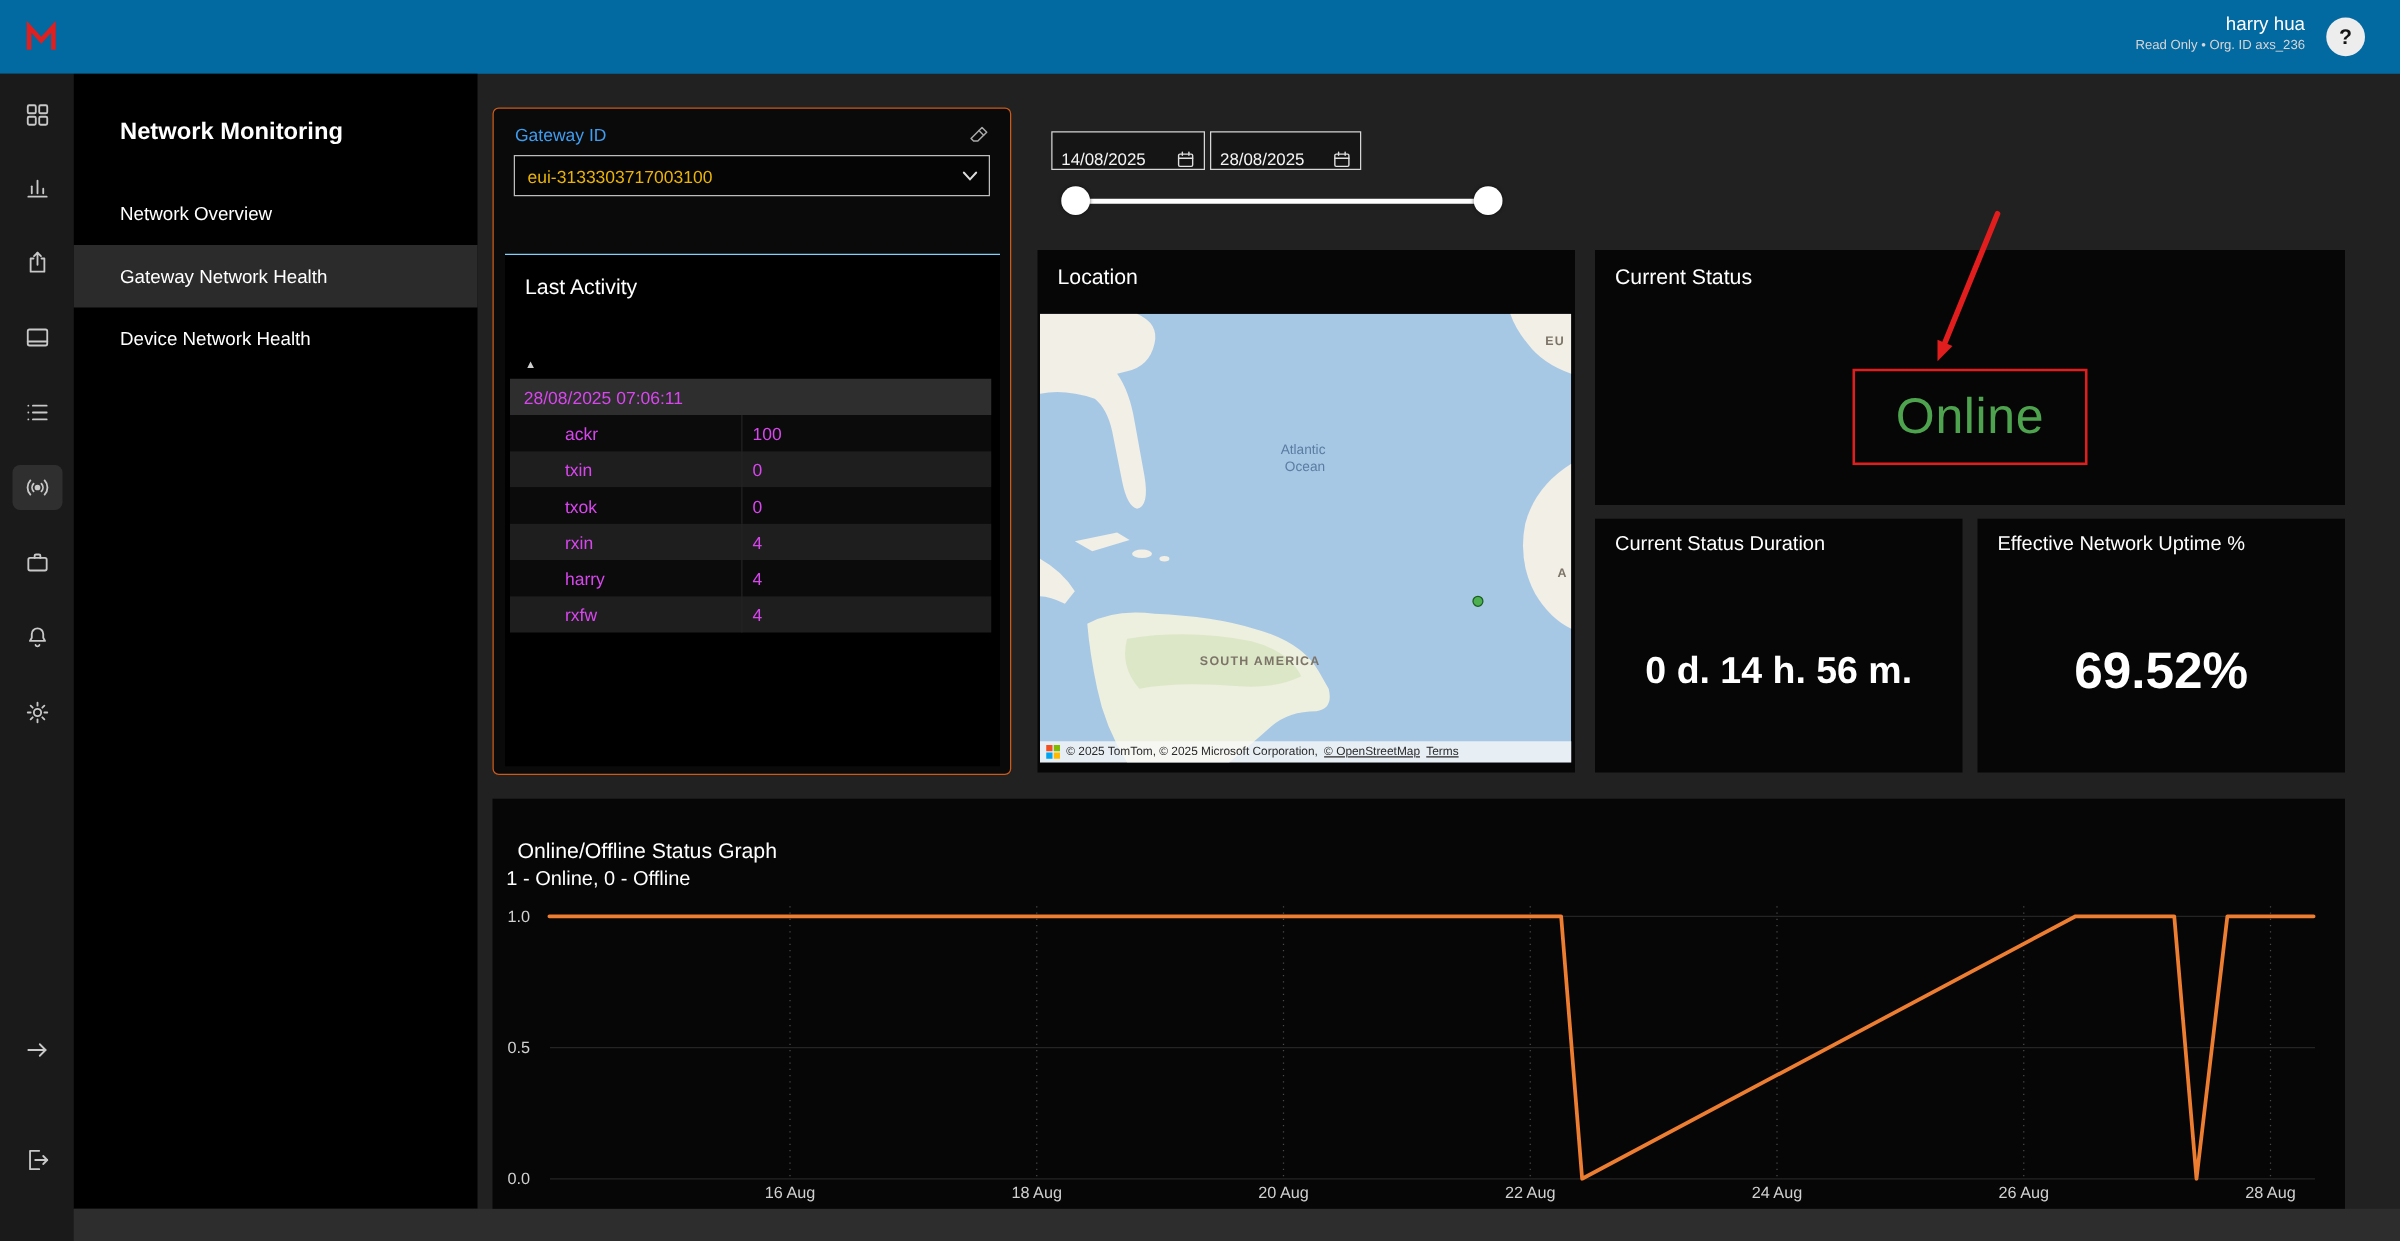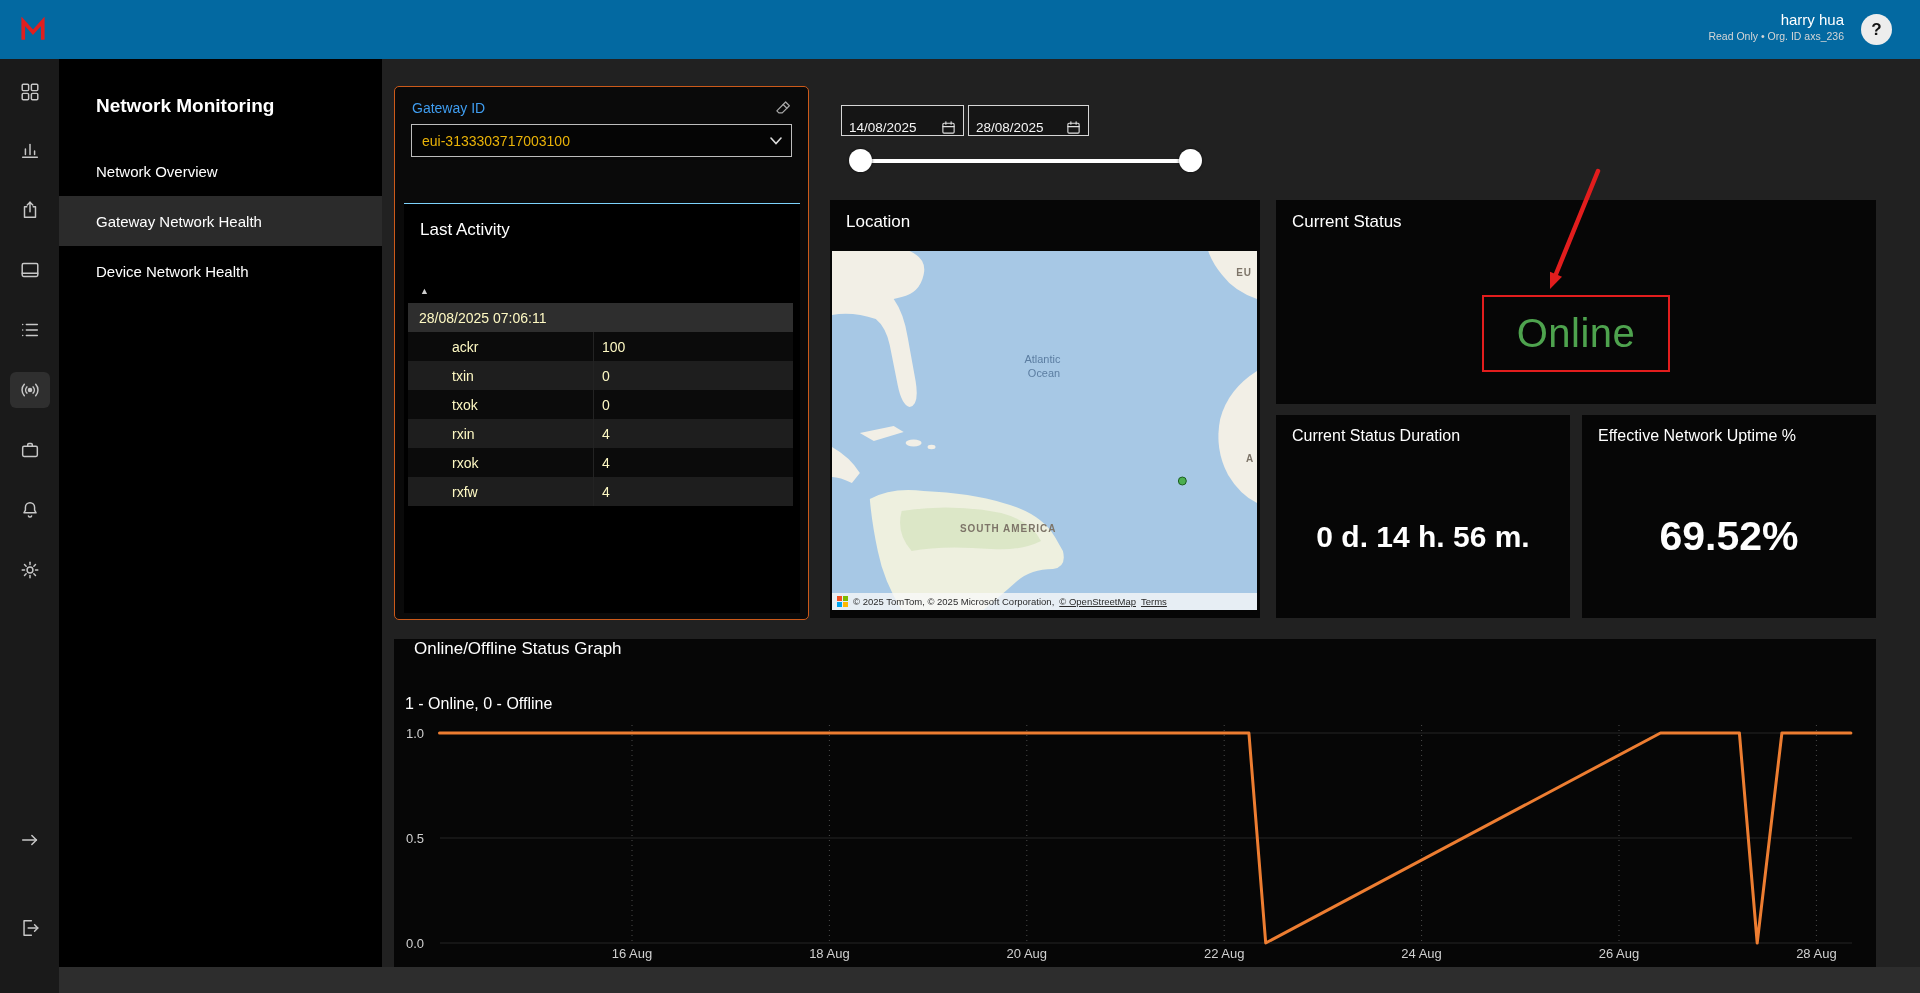--- a/index.html
+++ b/index.html
@@ -47,21 +47,21 @@
   .clear-btn{position:absolute;right:14px;top:10px;width:22px;height:22px;display:flex;align-items:center;justify-content:center;cursor:pointer}
   .gw-dropdown{position:absolute;left:16px;top:37px;width:381px;height:33px;box-sizing:border-box;
     border:1px solid #bdbdbd;background:#050505;display:flex;align-items:center;cursor:pointer}
   .gw-dropdown .val{padding-left:10px;font-size:14px;color:#eab308}
   .gw-dropdown .chev{position:absolute;right:9px;top:12px}
 
   .last-activity{position:absolute;left:9px;top:116px;width:396px;height:409px;background:#000;border-top:1px solid #7dd3fc}
   .la-title{position:absolute;left:16px;top:16px;font-size:17px;color:#fff}
   .sort-tri{position:absolute;left:16px;top:82px;font-size:9px;color:#cfcfcf;cursor:pointer}
   .la-table{position:absolute;left:4px;top:99px;right:7px}
-  .la-row{display:flex;height:29px;align-items:center;font-size:14px;color:#fef9c3}
+  .la-row{display:flex;height:29px;align-items:center;font-size:14px;color:#d946ef}
   .la-row.head{background:#2e2e2e;padding-left:11px}
   .la-row .name{width:185px;box-sizing:border-box;padding-left:44px}
   .la-row .value{flex:1;padding-left:8px;border-left:1px solid #232323;height:100%;display:flex;align-items:center}
   .la-row.alt{background:#1e1e1e}
   .la-row.base{background:#0b0b0b}
 
   
   .date-input{position:absolute;top:105px;height:31px;box-sizing:border-box;border:1px solid #d6d6d6;
     background:#151515;display:flex;align-items:flex-end;justify-content:space-between;padding:0 7px;cursor:text}
   .date-input .val{font-size:13.5px;color:#f5f5f5}
@@ -90,21 +90,21 @@
   .duration-card{left:1276px;top:415px;width:294px;height:203px}
   .uptime-card{left:1582px;top:415px;width:294px;height:203px}
   .big-value{position:absolute;left:0;right:0;text-align:center;font-weight:600;color:#fff}
   .duration-card .big-value{top:105px;font-size:30px}
   .uptime-card .big-value{top:98px;font-size:41px}
 
   .annotation-arrow{position:absolute;left:1530px;top:165px;width:110px;height:140px;pointer-events:none}
 
   
   .graph-card{left:394px;top:639px;width:1482px;height:328px}
-  .graph-header{position:absolute;left:0;top:0;width:100%;height:52px;display:flex;align-items:flex-start}
+  .graph-header{position:absolute;left:0;top:0;width:100%;height:52px;display:flex;align-items:flex-end}
   .graph-header .t{padding-left:20px;font-size:17px;color:#fff}
   .chart-subtitle{position:absolute;left:11px;top:56px;font-size:16px;color:#fff}
   #status-chart{position:absolute;left:0;top:52px}
   .vgrid{stroke:#4a4a4a;stroke-width:1;stroke-dasharray:1,4}
   .hgrid{stroke:#242424;stroke-width:1}
   .ytick{fill:#d0d0d0;font-size:13px;text-anchor:end}
   .xtick{fill:#d0d0d0;font-size:13px;text-anchor:middle}
 
   .icon-stroke{stroke:#c8c8c8;stroke-width:1.6;fill:none;stroke-linecap:round;stroke-linejoin:round}
 </style>
@@ -258,21 +258,21 @@
         </div>
         <div class="la-row base">
           <span class="name">txok</span>
           <span class="value">0</span>
         </div>
         <div class="la-row alt">
           <span class="name">rxin</span>
           <span class="value">4</span>
         </div>
         <div class="la-row base">
-          <span class="name">rxok</span>
+          <span class="name">harry</span>
           <span class="value">4</span>
         </div>
         <div class="la-row alt">
           <span class="name">rxfw</span>
           <span class="value">4</span>
         </div>
       </div>
     </div>
   </section>
 

